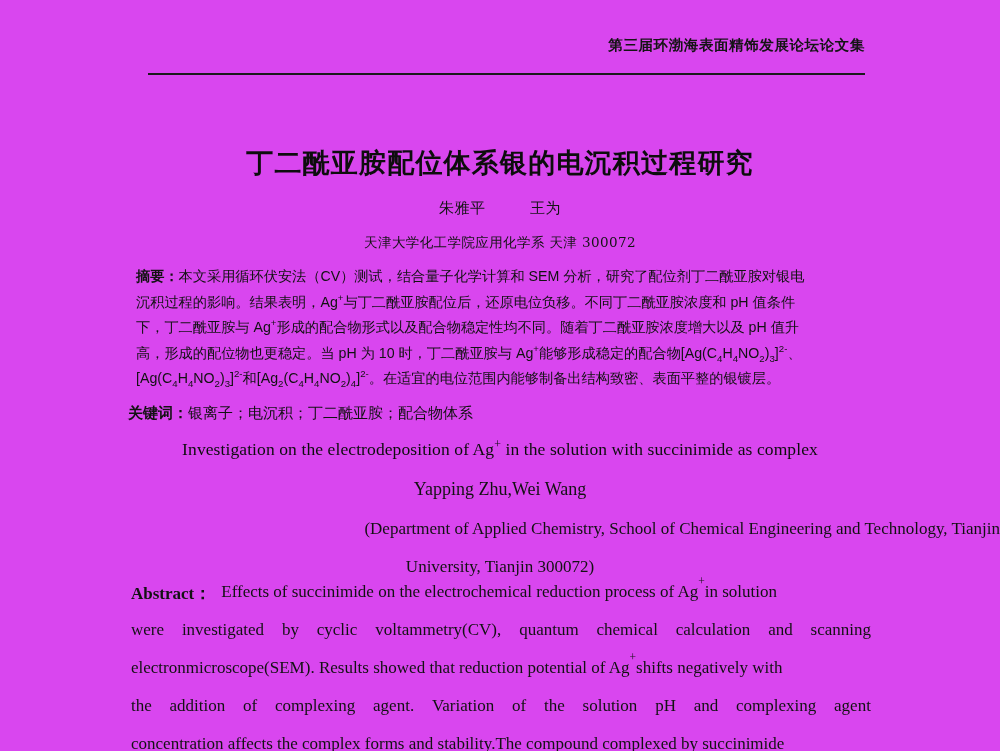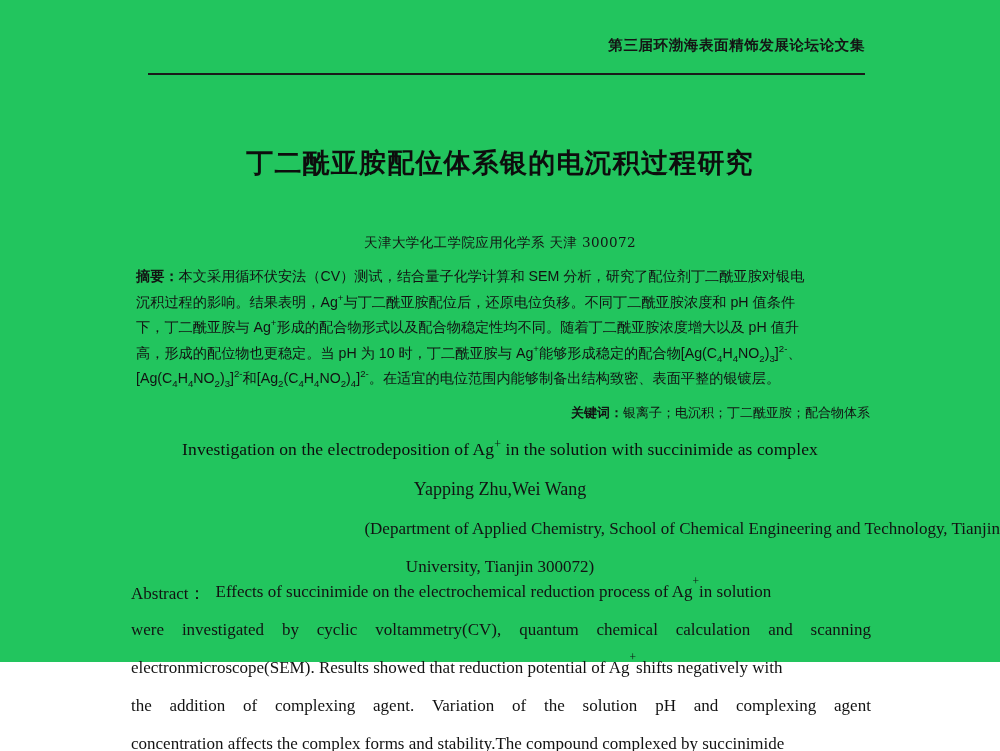--- a/index.html
+++ b/index.html
@@ -10,22 +10,22 @@
   body {
     width: 1000px;
     height: 751px;
     overflow: hidden;
     font-family: "Liberation Serif", "DejaVu Serif", serif;
     color: #111111;
   }
   .page {
     position: relative;
     width: 1000px;
-    height: 662px;
-    background: #22c55e;
+    height: 751px;
+    background: #d946ef;
   }
 
   
   .running-header {
     position: absolute;
     top: 36px;
     left: 148px;
     width: 717px;
     text-align: right;
     font-family: "DejaVu Serif", "Liberation Serif", serif;
@@ -95,23 +95,22 @@
     text-justify: inter-character;
   }
   .cn-abstract .lbl { font-weight: bold; }
   .cn-line { white-space: nowrap; }
   .cn-keywords {
     position: absolute;
     top: 404px;
     left: 128px;
     width: 742px;
     font-family: Liberation Sans, sans-serif;
-    font-size: 13px;
-    color: #121212;
-    text-align: right;
+    font-size: 15px;
+    color: #121212;
   }
   .cn-keywords .lbl { font-weight: bold; }
 
   sup, sub {
     font-size: 0.68em;
     line-height: 0;
   }
 
   
   .en-title {
@@ -170,32 +169,37 @@
     display: flex;
     height: 38px;
     align-items: flex-start;
     white-space: nowrap;
   }
   .en-abstract .justified {
     display: flex;
     justify-content: space-between;
     width: 100%;
   }
-  .en-abstract .lbl { font-weight: normal; }
+  .en-abstract .lbl { font-weight: bold; }
 </style>
 </head>
 <body>
 
 <div class="page">
 
   <div class="running-header">第三届环渤海表面精饰发展论坛论文集</div>
   <div class="header-rule"></div>
 
   <div class="cn-title">丁二酰亚胺配位体系银的电沉积过程研究</div>
 
+  <div class="cn-authors">
+    <span>朱雅平</span>
+    <span class="gap"></span>
+    <span>王为</span>
+  </div>
 
   <div class="cn-affil">天津大学化工学院应用化学系  天津  300072</div>
 
   <div class="cn-abstract">
     <div class="cn-line"><span class="lbl">摘要：</span><span>本文采用循环伏安法（CV）测试，结合量子化学计算和 SEM 分析，研究了配位剂丁二酰亚胺对银电</span></div>
 
     <div class="cn-line">沉积过程的影响。结果表明，Ag<sup>+</sup>与丁二酰亚胺配位后，还原电位负移。不同丁二酰亚胺浓度和 pH 值条件</div>
 
     <div class="cn-line">下，丁二酰亚胺与 Ag<sup>+</sup>形成的配合物形式以及配合物稳定性均不同。随着丁二酰亚胺浓度增大以及 pH 值升</div>
 

